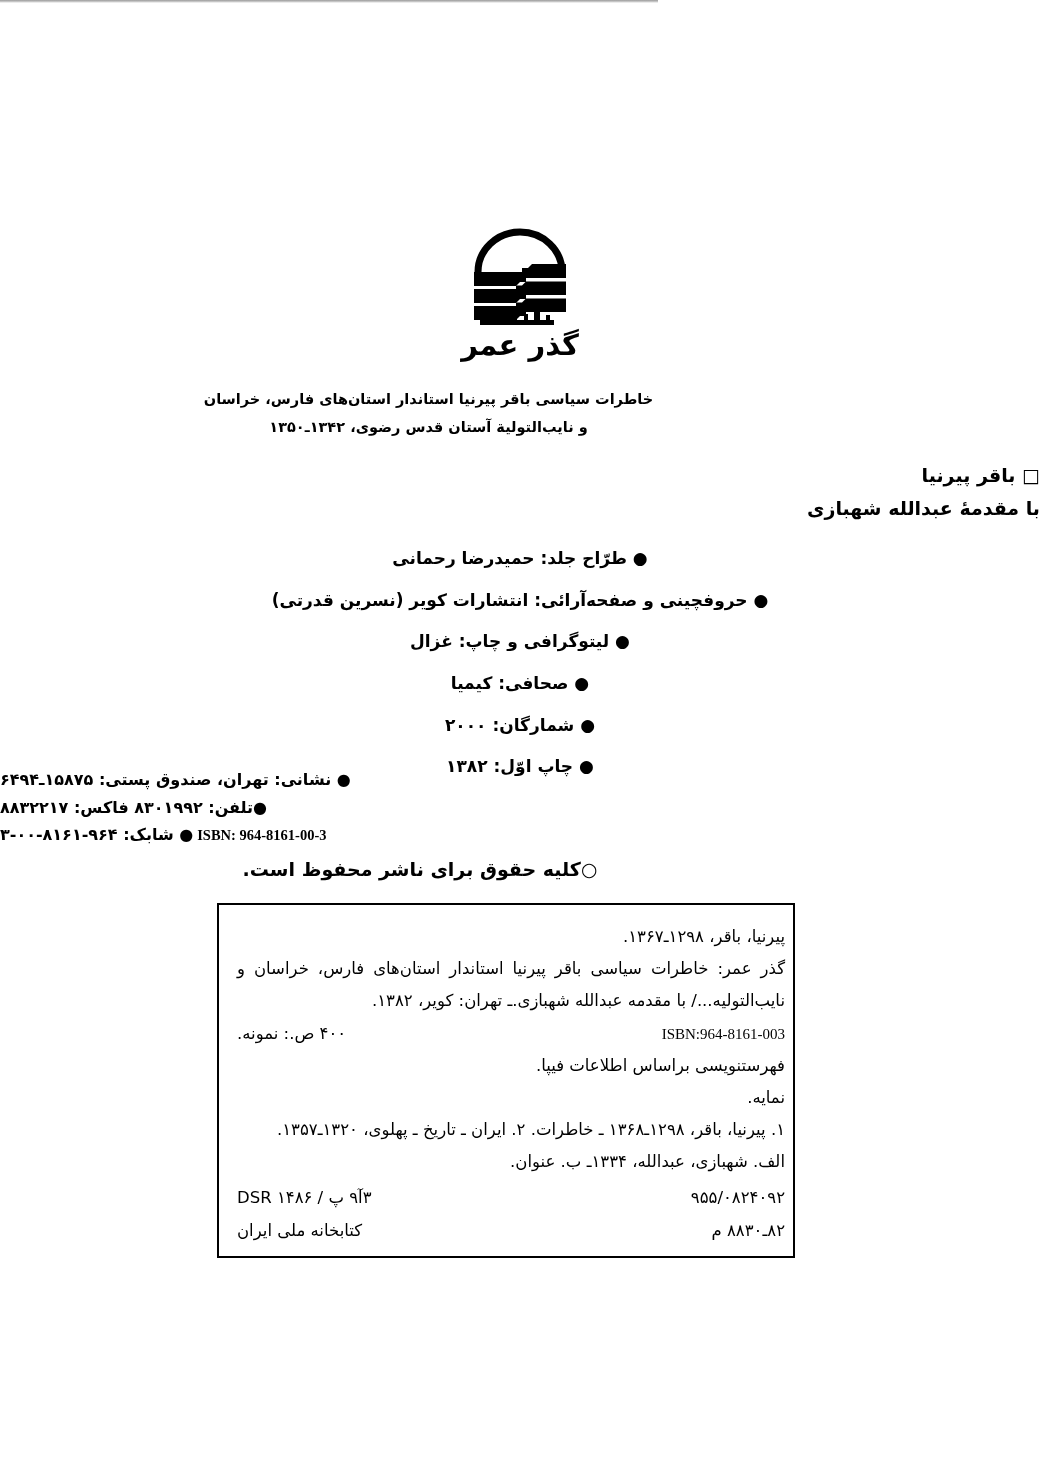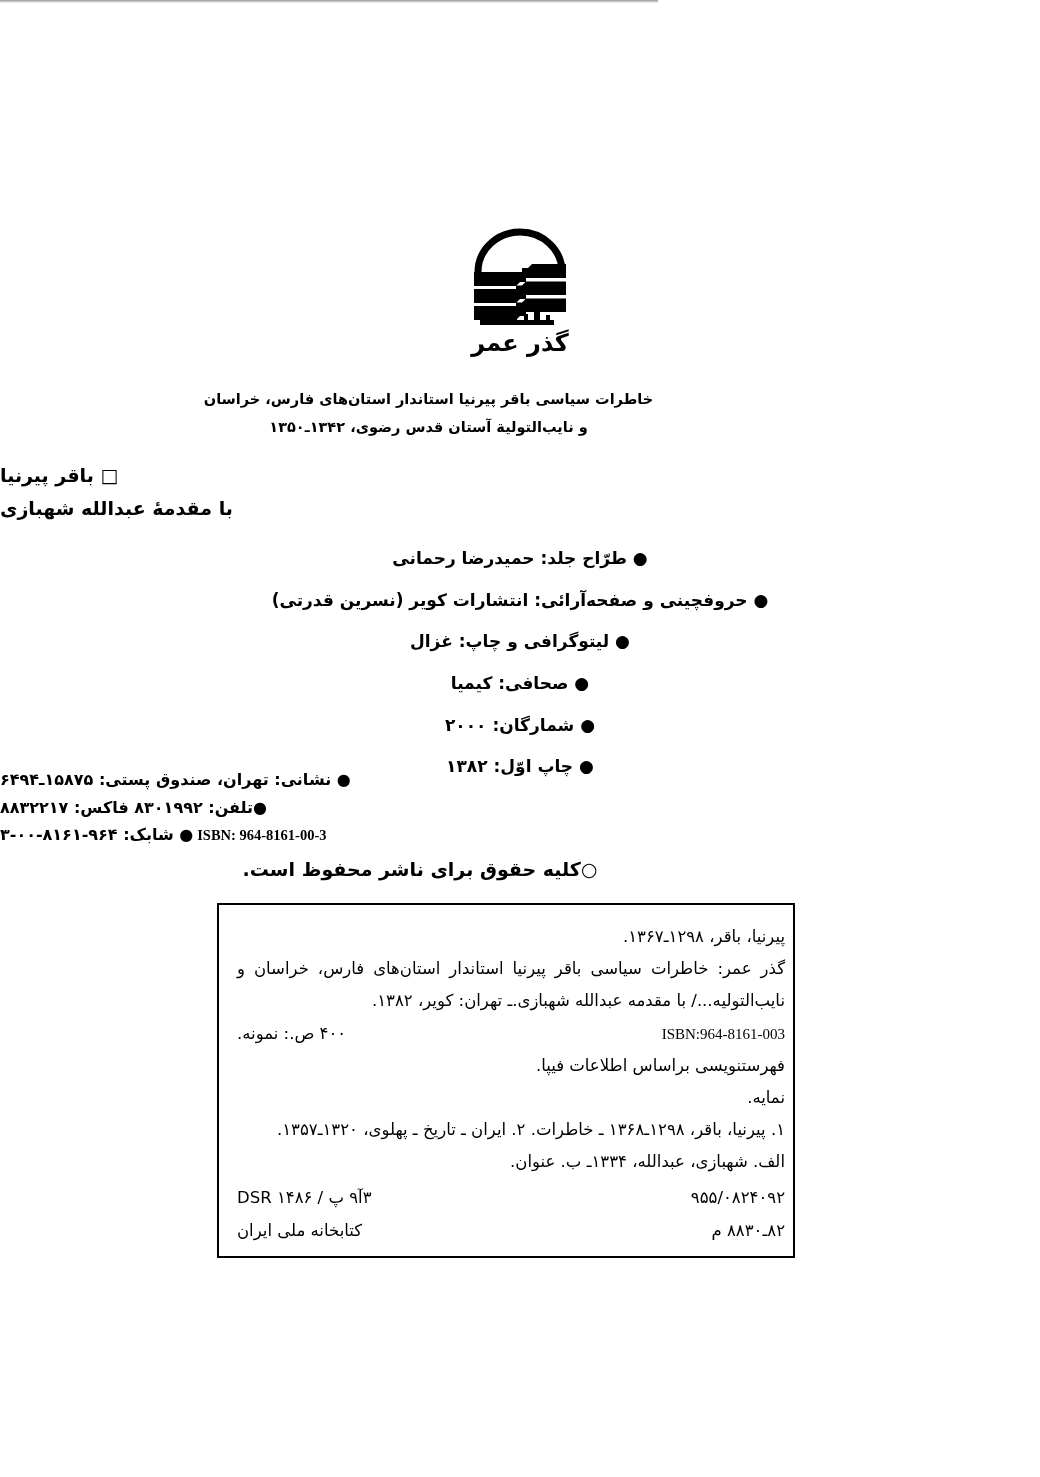--- a/index.html
+++ b/index.html
@@ -44,21 +44,21 @@
   }
   .logo-mark { display: block; }
 
   
   .book-title {
     position: absolute;
     top: 330px;
     left: 0;
     width: 1040px;
     text-align: center;
-    font-size: 24px;
+    font-size: 29px;
     font-weight: bold;
     letter-spacing: 0.5px;
     line-height: 1.1;
   }
 
   
   .subtitle {
     position: absolute;
     top: 385px;
     left: 0;
@@ -69,21 +69,21 @@
     line-height: 1.95;
   }
   .subtitle div { white-space: nowrap; }
 
   
   .byline {
     position: absolute;
     top: 459px;
     left: 0;
     width: 1040px;
-    text-align: left;
+    text-align: right;
     font-size: 19px;
     font-weight: bold;
     line-height: 1.75;
   }
 
   
   .credits {
     position: absolute;
     top: 538px;
     left: 0;

